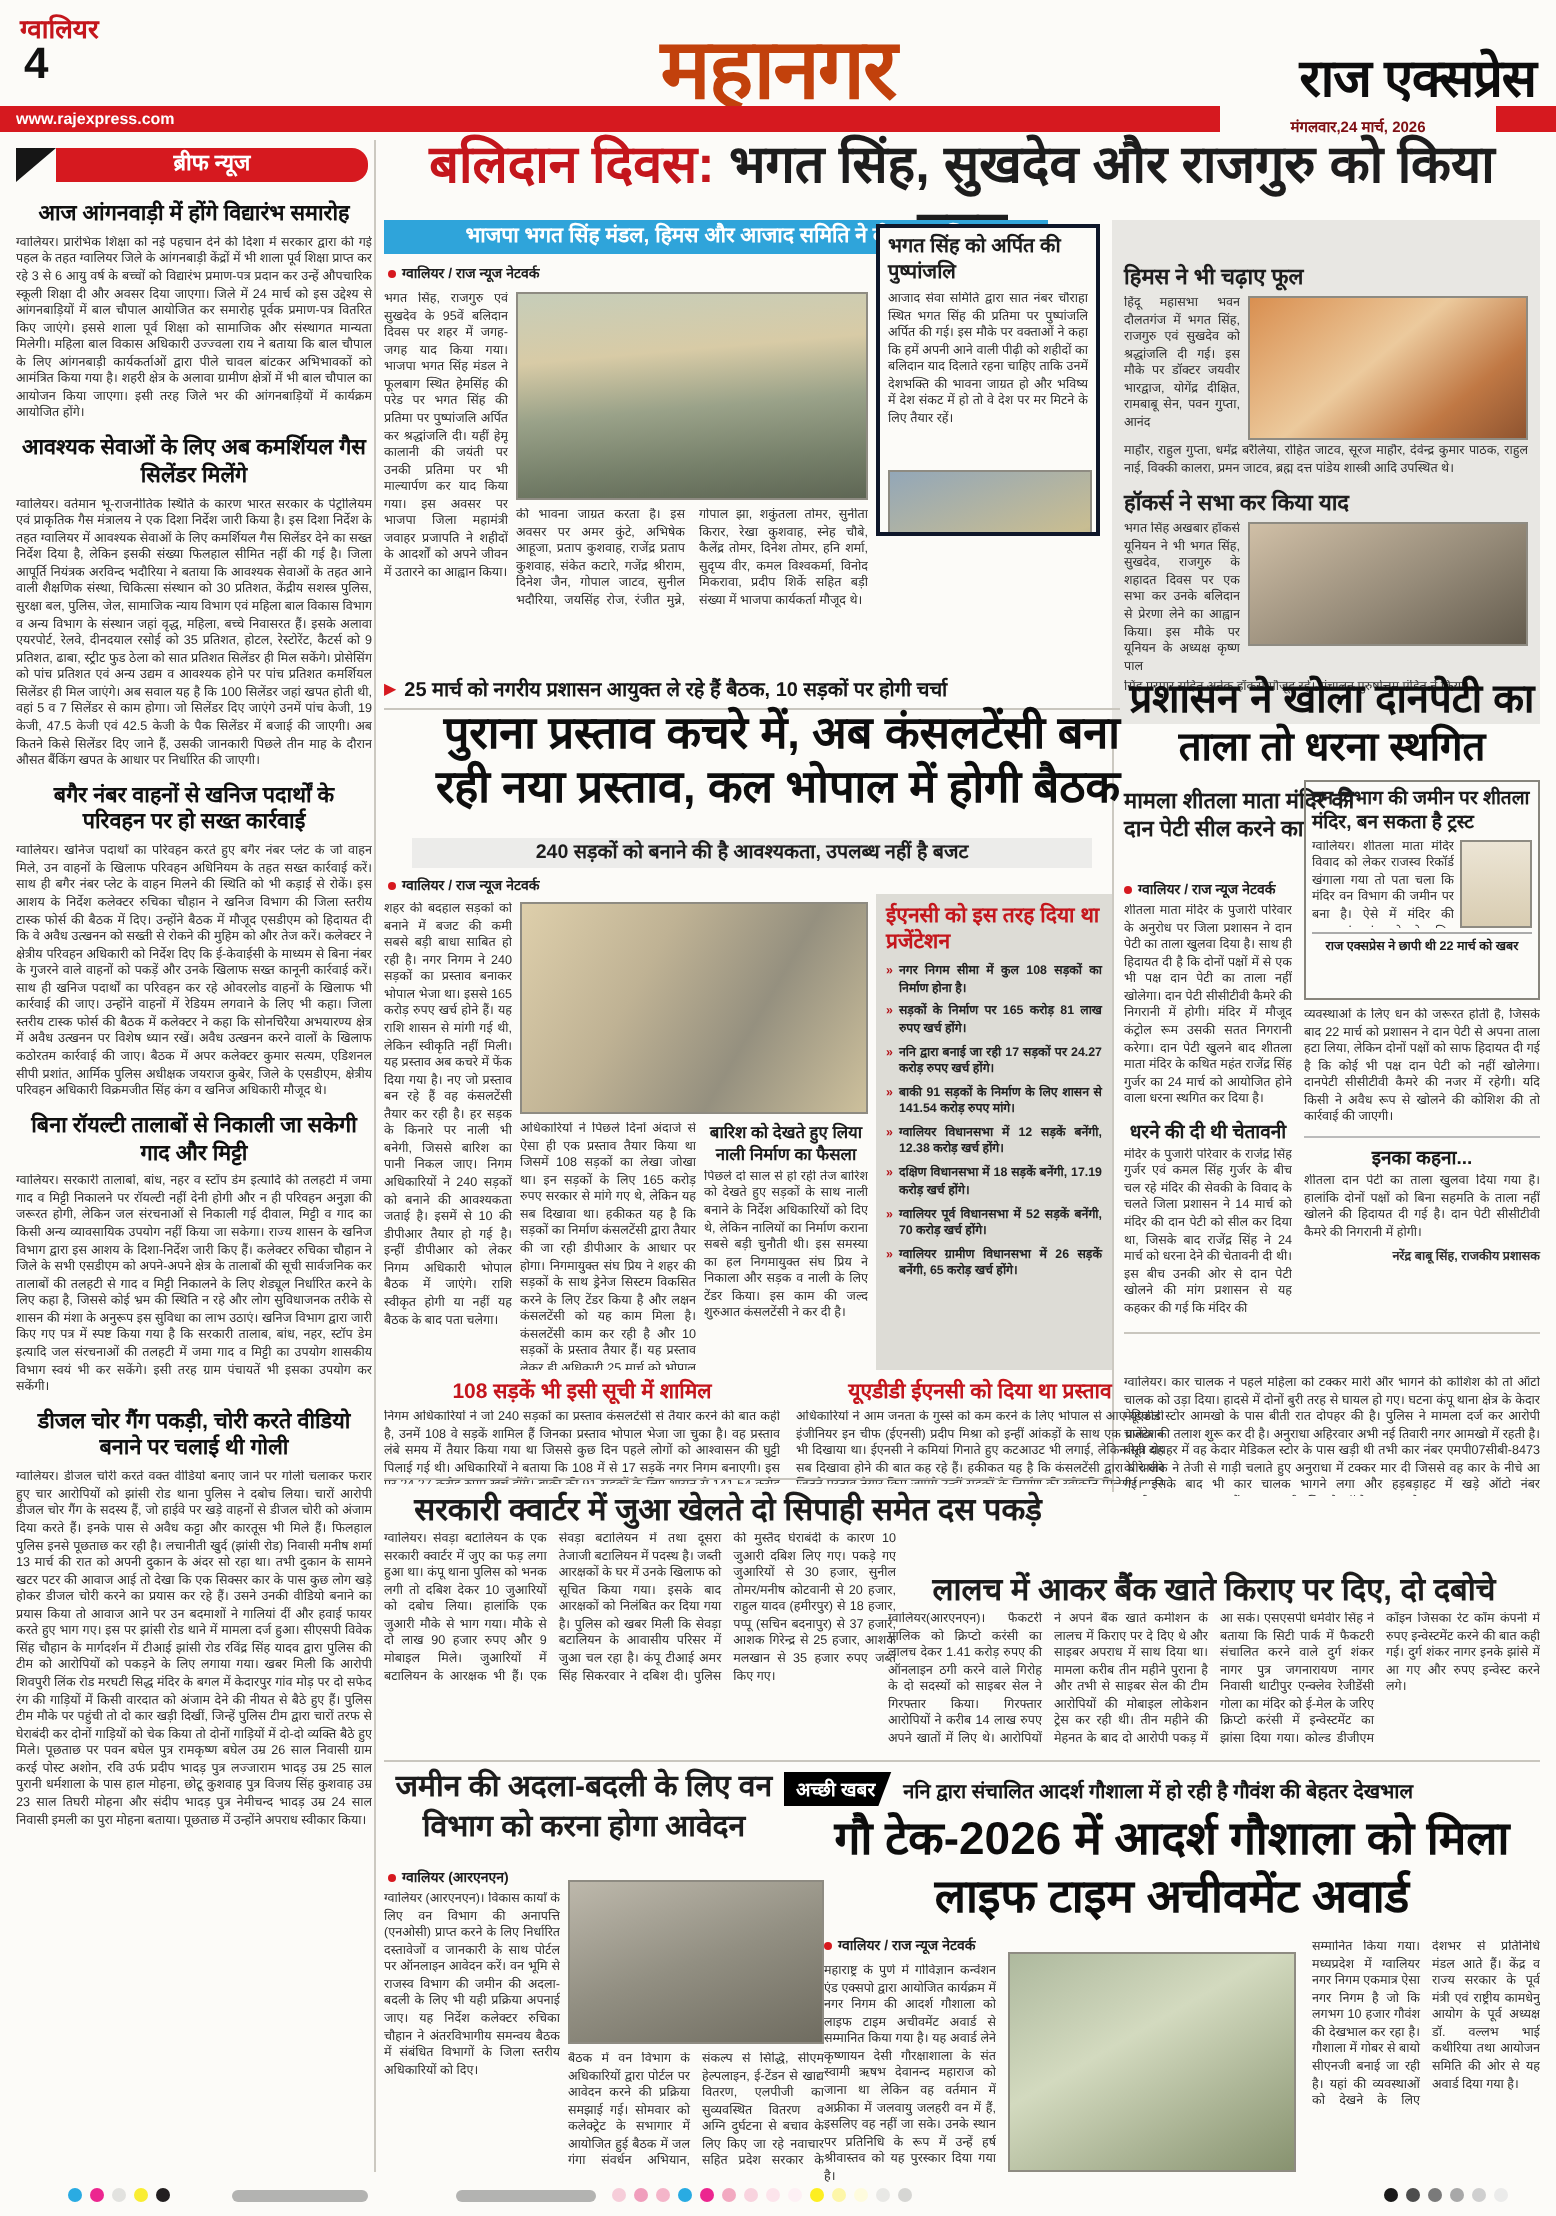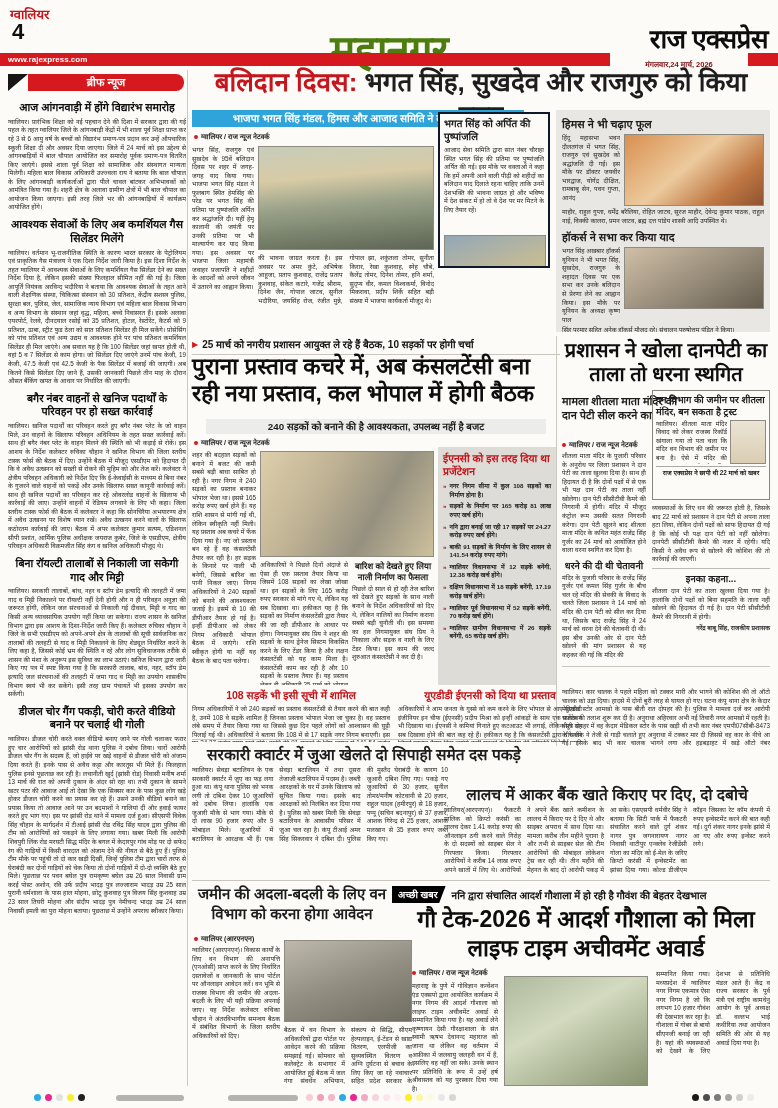--- a/index.html
+++ b/index.html
@@ -4,21 +4,21 @@
 <style>
   * { margin:0; padding:0; box-sizing:border-box; }
   html,body { background:#ffffff; }
   body { width:778px; height:1108px; font-family:"Liberation Sans","DejaVu Sans",sans-serif; }
   .page { position:relative; width:778px; height:1108px; background:#fcfbf8; overflow:hidden; color:#1d1d1d; }
   .abs { position:absolute; }
 
   
   .m-city   { left:10px; top:5px; font-size:13px; font-weight:bold; color:#c4161c; }
   .m-page   { left:12px; top:19px; font-size:22px; font-weight:bold; color:#111; }
-  .m-title  { left:0; top:20px; width:778px; text-align:center; font-size:42px; font-weight:bold; color:#4d7c0f; letter-spacing:-1px; }
+  .m-title  { left:0; top:4px; width:778px; text-align:center; font-size:42px; font-weight:bold; color:#c2410c; letter-spacing:-1px; }
   .m-brand  { right:10px; top:20px; width:240px; text-align:right; font-size:26px; font-weight:bold; color:#0d0d0d; letter-spacing:-0.5px; }
   .redbar   { left:0; top:53px; width:778px; height:13px; background:#d6191f; }
   .m-site   { left:8px; top:53px; height:13px; line-height:13px; font-size:8px; font-weight:bold; color:#ffffff; }
   .m-datebox{ left:610px; top:53px; width:138px; height:13px; background:#fcfbf8; text-align:center; }
   .m-date   { font-size:7.5px; font-weight:bold; color:#7e1014; line-height:13px;margin-top:40px; }
 
   
   .vline { width:1px; background:#ccc9c1; }
   .hline { height:1px; background:#c9c6be; }
 
@@ -50,32 +50,32 @@
   .blue-bar { left:192px; top:110px; width:332px; height:17px; background:#2fa4da; color:#fff; font-weight:bold; font-size:10.5px;
               text-align:center; line-height:17px; }
   .lead-byline { left:194px; top:132px; }
   .lead-colA  { left:192px; top:146px; width:62px; height:186px; }
   .lead-photo { left:258px; top:146px; width:176px; height:104px; }
   .lead-under { left:258px; top:254px; width:176px; height:78px; column-count:2; column-gap:7px; }
   .lead-box   { left:438px; top:112px; width:112px; height:156px; border:2px solid #0f172a; padding:4px; overflow:hidden; background:#fcfbf8; }
   .lead-box h4 { font-size:10px; font-weight:bold; line-height:1.25; margin-bottom:3px; }
   .lead-box .photo { width:102px; height:106px; margin-top:3px; }
 
-  .himas-box { left:556px; top:110px; width:214px; height:222px; background:#e8e7e3; padding:5px 6px; overflow:hidden; }
+  .himas-box { left:556px; top:110px; width:214px; height:252px; background:#e8e7e3; padding:19px 6px; overflow:hidden; }
   .himas-box h4 { font-size:11px; font-weight:bold; margin:1px 0 3px; }
   .hrow { display:flex; gap:4px; }
   .hrow .txt { width:58px; flex:0 0 auto; }
   .hrow .photo { flex:1 1 auto; height:72px; }
   .hrow .photo.small { height:62px; }
 
   
   .kicker { left:192px; top:337px; width:368px; display:flex; align-items:center; gap:4px; font-size:10px; font-weight:bold;
             border-bottom:1px solid #c9c6be; padding-bottom:3px; color:#161616; }
   .kicker .arrow { color:#d6191f; font-size:8px; }
-  .roads-head { left:192px; top:353px; width:368px; height:62px; font-size:22.5px; font-weight:bold; line-height:1.2; text-align:left; color:#0e0e0e; }
+  .roads-head { left:192px; top:353px; width:368px; height:62px; font-size:22.5px; font-weight:bold; line-height:1.2; text-align:right; color:#0e0e0e; }
   .roads-subbar { left:206px; top:419px; width:340px; height:15px; background:#ececea; font-size:9.8px; font-weight:bold; text-align:center; line-height:15px; }
   .roads-byline { left:194px; top:438px; }
   .roads-colA  { left:192px; top:451px; width:64px; height:234px; }
   .roads-photo { left:260px; top:451px; width:174px; height:106px; }
   .roads-under { left:260px; top:561px; width:88px; height:124px; }
   .roads-drain { left:352px; top:561px; width:82px; height:124px; }
   .roads-drain h4 { font-size:8.4px; font-weight:bold; text-align:center; line-height:1.3; margin-bottom:2px; }
   .pres-box { left:438px; top:447px; width:118px; height:238px; background:#dddcd6; padding:5px; overflow:hidden; }
   .pres-box h4 { color:#c4161c; font-size:10.5px; font-weight:bold; line-height:1.25; margin-bottom:4px; }
   .pres-box li { display:flex; gap:3px; font-size:6.2px; line-height:1.35; font-weight:bold; color:#222; margin-bottom:3.5px; list-style:none; text-align:justify; }

